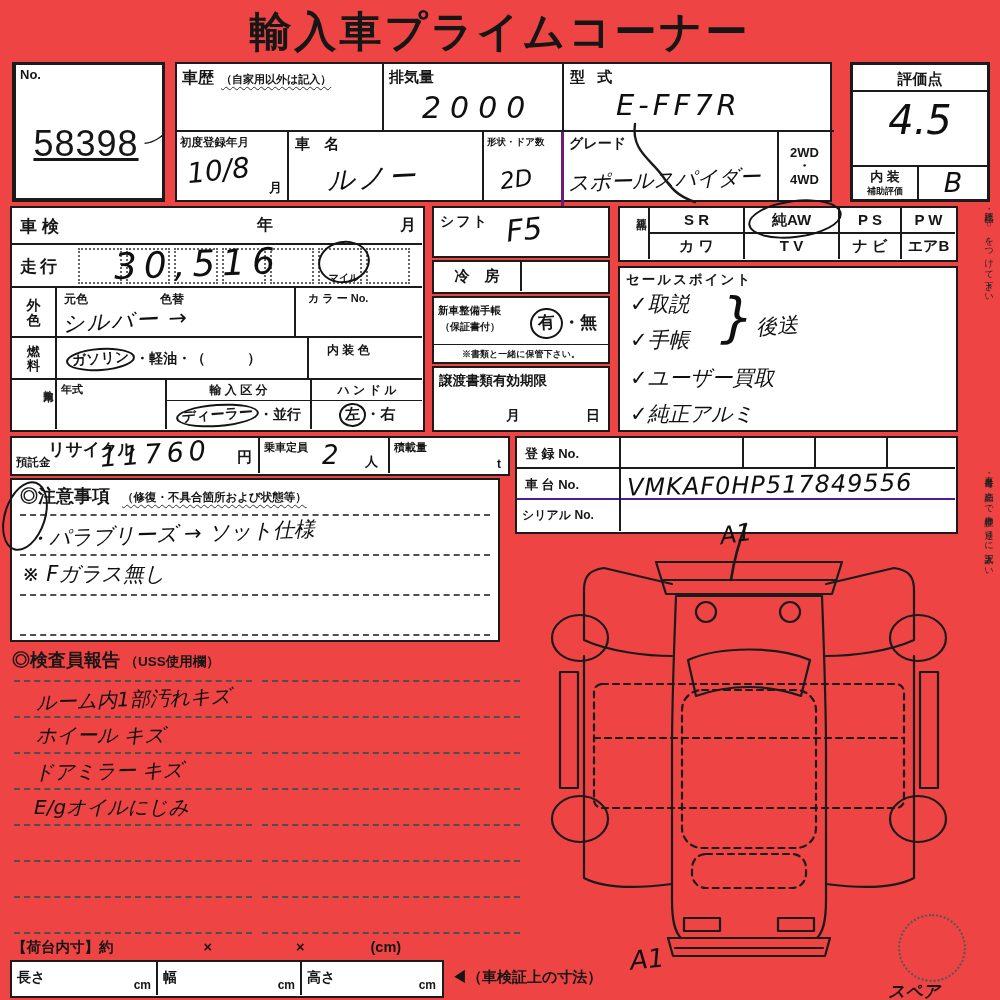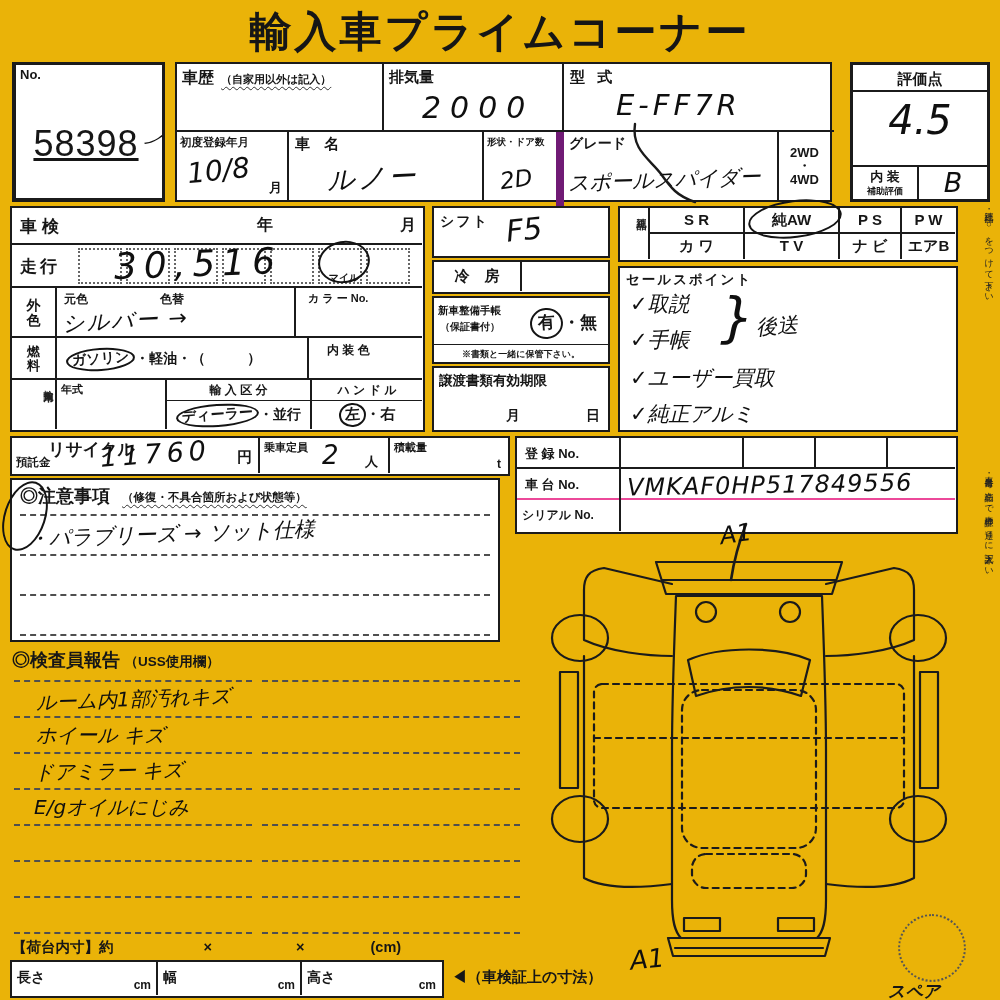--- a/index.html
+++ b/index.html
@@ -1,16 +1,16 @@
 <!DOCTYPE html>
 <html><head>
 <meta charset="utf-8">
 <style>
   html,body{margin:0;padding:0;background:#e8e8e8;}
-  #sheet{position:relative;width:1000px;height:1000px;background:#eab308;
+  #sheet{position:relative;width:1000px;height:1000px;background:#ef4444;
          font-family:"Liberation Sans",sans-serif;color:#161616;overflow:hidden;}
   .abs{position:absolute;box-sizing:border-box;}
   .bx{position:absolute;box-sizing:border-box;border:2.5px solid #1b1b1b;background:#fff;}
   .cell{position:absolute;box-sizing:border-box;}
   .lbl{font-weight:bold;}
   .sm{font-size:11px;font-weight:bold;}
   .hand{font-family:"DejaVu Sans",sans-serif;font-style:italic;color:#0f0f0f;font-weight:500;}
   .circ{display:inline-block;border:2px solid #141414;border-radius:50%;padding:0 4px 1px 4px;transform:rotate(-4deg);}
   .scrib{position:absolute;border:2.5px solid #141414;border-radius:50%;background:transparent;}
   .dash{position:absolute;border-top:2px dashed #4f4f4f;height:0;}
@@ -48,21 +48,21 @@
     </div>
     <div class="cell" style="left:0;top:68px;width:112px;height:68px;border-right:2px solid #1b1b1b;">
       <span class="lbl" style="position:absolute;left:3px;top:3px;font-size:11.5px;">初度登録年月</span>
       <span class="hand" style="position:absolute;left:10px;top:22px;font-size:28px;transform:rotate(-6deg);">10/8</span>
       <span class="lbl" style="position:absolute;right:5px;bottom:3px;font-size:13px;">月</span>
     </div>
     <div class="cell" style="left:112px;top:68px;width:195px;height:68px;border-right:2px solid #1b1b1b;">
       <span class="lbl" style="position:absolute;left:6px;top:3px;font-size:15px;letter-spacing:5px;">車 名</span>
       <span class="hand" style="position:absolute;left:38px;top:28px;font-size:27px;letter-spacing:3px;transform:rotate(-3deg);">ルノー</span>
     </div>
-    <div class="cell" style="left:307px;top:68px;width:80px;height:76px;border-right:8px solid #701a75;">
+    <div class="cell" style="left:307px;top:68px;width:80px;height:76px;border-right:3px solid #701a75;">
       <span class="lbl" style="position:absolute;left:3px;top:4px;font-size:9.5px;">形状・ドア数</span>
       <span class="hand" style="position:absolute;left:16px;top:34px;font-size:23px;transform:rotate(-8deg);">2D</span>
     </div>
     <div class="cell" style="left:387px;top:68px;width:215px;height:68px;border-right:2px solid #1b1b1b;">
       <span class="lbl" style="position:absolute;left:5px;top:3px;font-size:14px;">グレード</span>
       <span class="hand" style="position:absolute;left:4px;top:34px;font-size:21px;white-space:nowrap;transform:rotate(-2deg);">スポールスパイダー</span>
     </div>
     <div class="cell stack" style="left:602px;top:68px;width:51px;height:68px;font-size:13px;">
       <span>2WD</span>
       <span>・</span>
@@ -210,37 +210,38 @@
     </div>
   </div>
 
   <div class="bx" style="left:515px;top:436px;width:443px;height:98px;">
     <div class="cell" style="left:0;top:0;width:438px;height:31px;border-bottom:2px solid #1b1b1b;">
       <div class="cell lbl" style="left:0;top:0;width:104px;height:31px;border-right:2px solid #1b1b1b;font-size:13px;padding:7px 0 0 8px;">登 録 No.</div>
       <div class="cell" style="left:225px;top:0;width:0;height:31px;border-left:2px solid #1b1b1b;"></div>
       <div class="cell" style="left:297px;top:0;width:0;height:31px;border-left:2px solid #1b1b1b;"></div>
       <div class="cell" style="left:369px;top:0;width:0;height:31px;border-left:2px solid #1b1b1b;"></div>
     </div>
-    <div class="cell" style="left:0;top:31px;width:438px;height:31px;border-bottom:2px solid #ec4899;">
+    <div class="cell" style="left:0;top:31px;width:438px;height:31px;border-bottom:2px solid #4c1d95;">
       <div class="cell lbl" style="left:0;top:0;width:104px;height:31px;border-right:2px solid #1b1b1b;font-size:13px;padding:7px 0 0 8px;">車 台 No.</div>
       <span class="hand" style="position:absolute;left:110px;top:2px;font-size:24px;letter-spacing:1px;white-space:nowrap;transform:rotate(-1deg);">VMKAF0HP517849556</span>
     </div>
     <div class="cell" style="left:0;top:62px;width:438px;height:31px;">
       <div class="cell lbl" style="left:0;top:0;width:104px;height:31px;border-right:2px solid #1b1b1b;font-size:12px;padding:7px 0 0 5px;">シリアル No.</div>
     </div>
   </div>
 
   <div class="bx" style="left:10px;top:478px;width:490px;height:164px;">
     <span class="lbl" style="position:absolute;left:8px;top:4px;font-size:18px;">◎注意事項</span>
     <span class="lbl wavy" style="position:absolute;left:110px;top:10px;font-size:11.5px;">（修復・不具合箇所および状態等）</span>
     <div class="dash" style="left:8px;top:34px;width:470px;"></div>
     <div class="dash" style="left:8px;top:74px;width:470px;"></div>
     <div class="dash" style="left:8px;top:114px;width:470px;"></div>
     <div class="dash" style="left:8px;top:154px;width:470px;"></div>
     <div class="hand" style="position:absolute;left:16px;top:40px;font-size:21px;transform:rotate(-2deg);">・パラブリーズ → ソット仕様</div>
+    <div class="hand" style="position:absolute;left:10px;top:80px;font-size:21px;">※ Fガラス無し</div>
     <div class="scrib" style="left:-8px;top:0px;width:38px;height:68px;transform:rotate(18deg);border-width:2px;"></div>
   </div>
 
   <div class="abs" style="left:12px;top:648px;">
     <span class="lbl" style="font-size:18px;">◎検査員報告</span>
     <span class="lbl" style="font-size:13.5px;">（USS使用欄）</span>
   </div>
   <div class="dash" style="left:14px;top:680px;width:238px;"></div>
     <div class="dash" style="left:262px;top:680px;width:258px;"></div>
   <div class="dash" style="left:14px;top:716px;width:238px;"></div>

